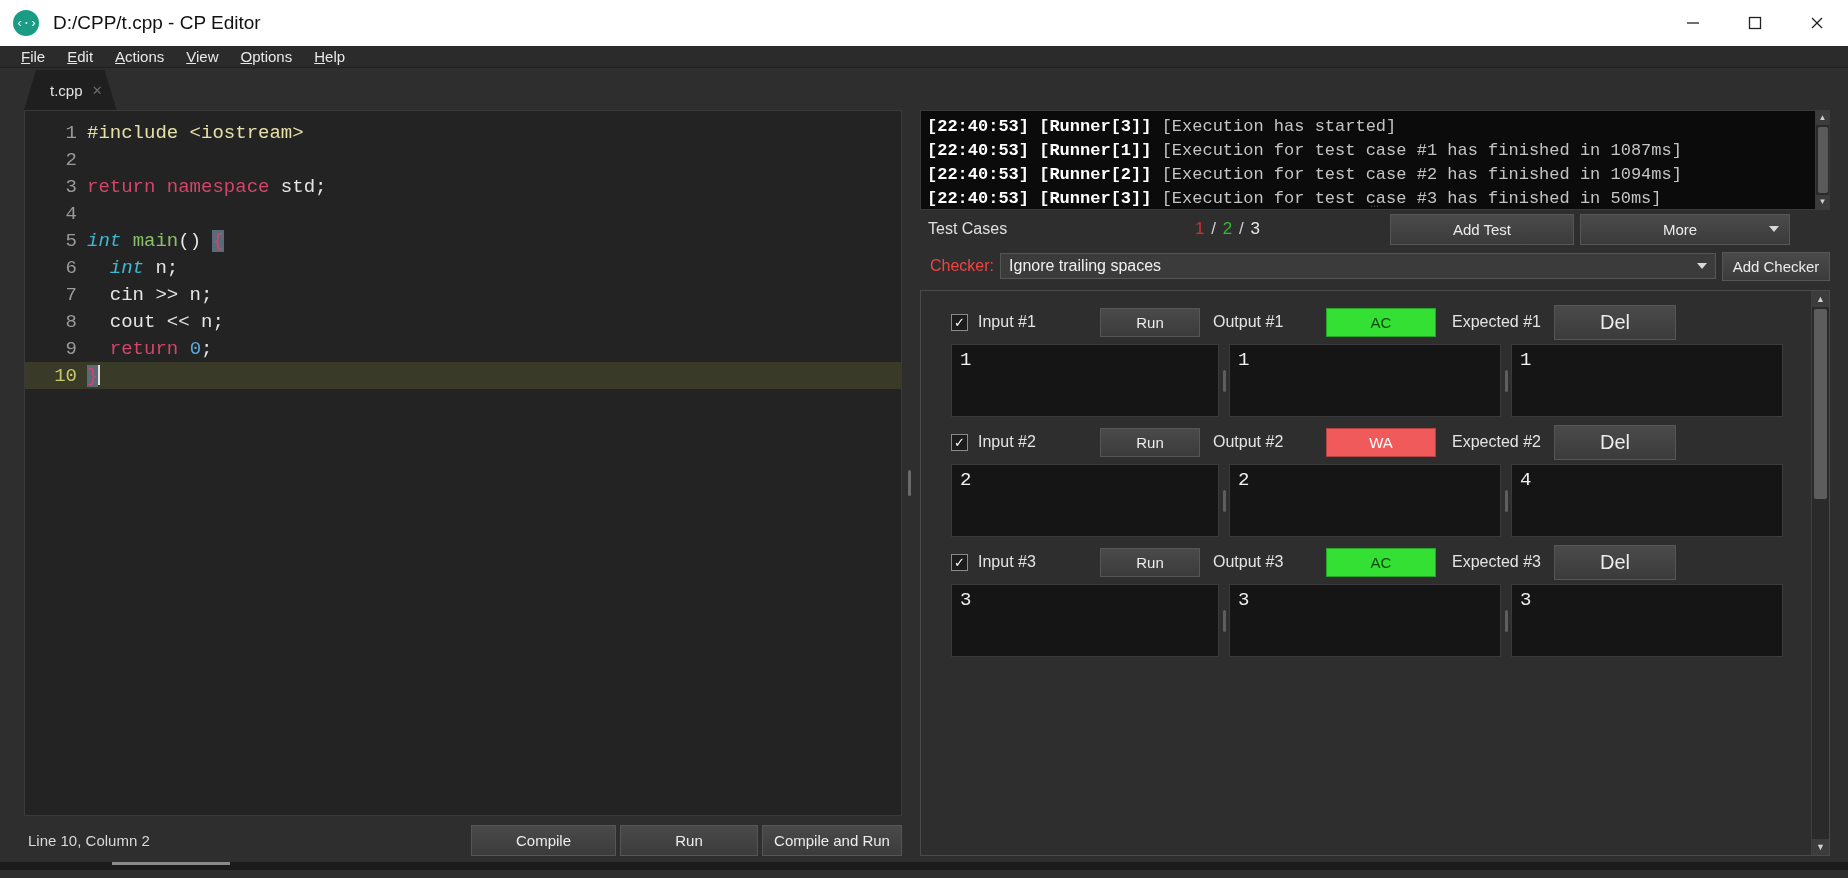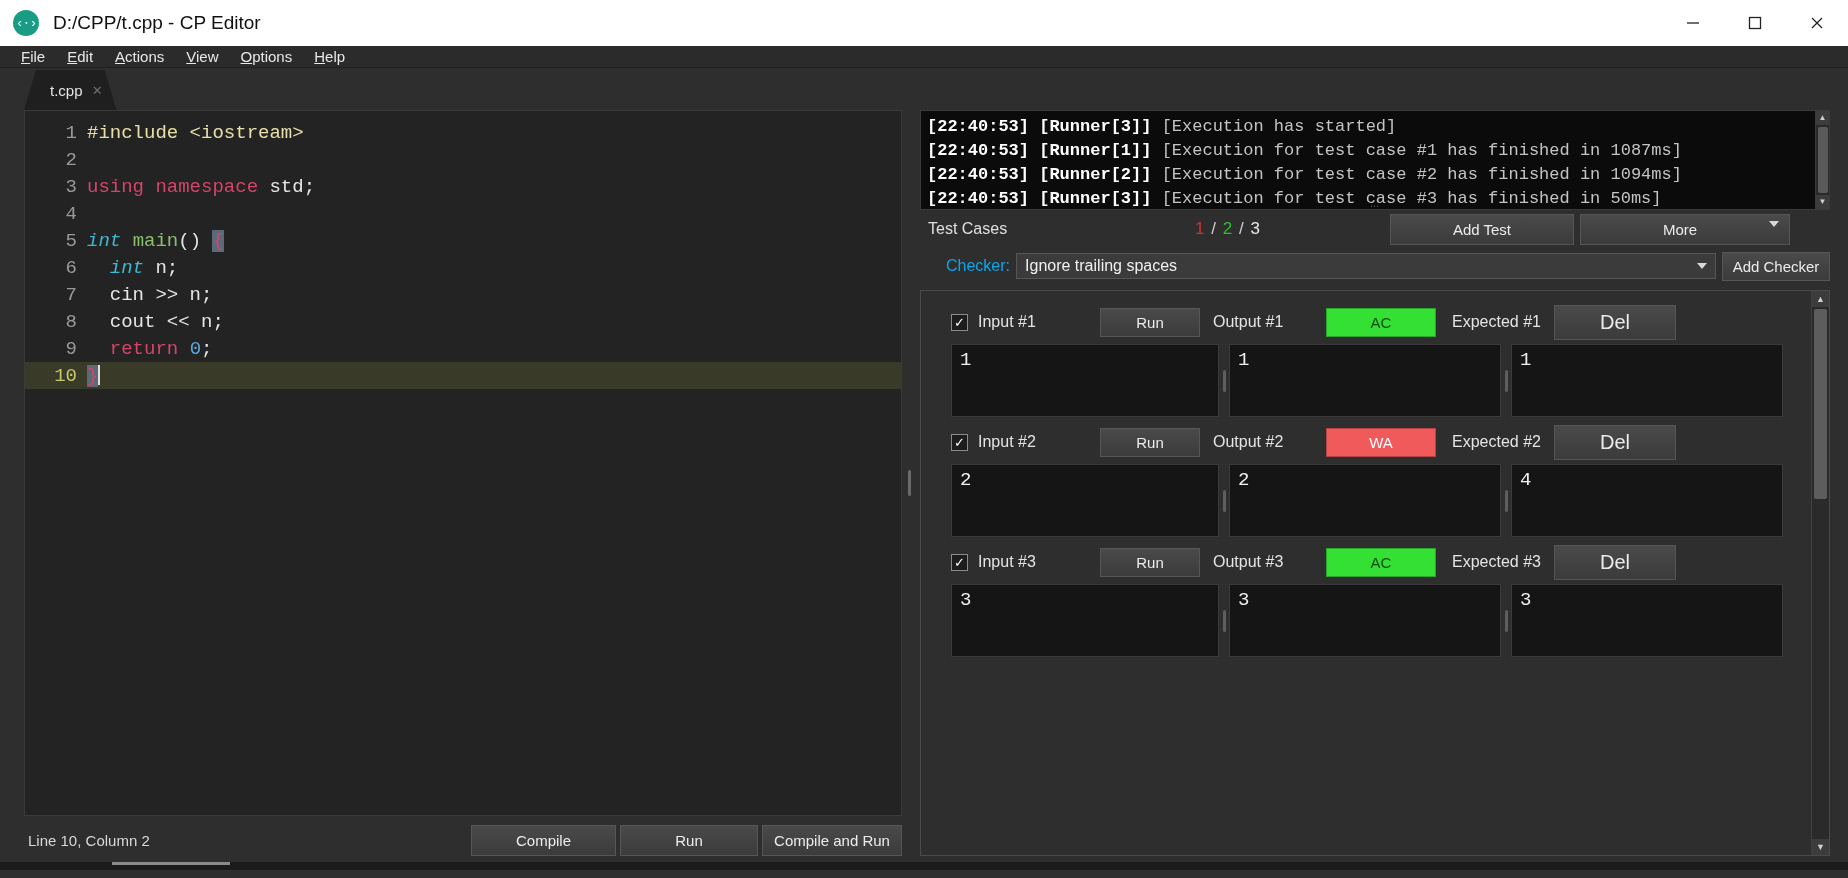--- a/index.html
+++ b/index.html
@@ -320,38 +320,39 @@
   }
   .combo-more {
     width: 210px;
     margin-left: 6px;
     background: linear-gradient(#4a4a4a, #3b3b3b);
     border: 1px solid #565656;
     color: #ececec;
     font-size: 15px;
     padding: 6px 10px;
     display: flex;
+    align-items: center;
     justify-content: space-between;
   }
   .combo-more .lbl { flex:1; text-align:center; }
   .arrow-dn {
     width:0;height:0;
     border-left:5px solid transparent;
     border-right:5px solid transparent;
     border-top:6px solid #d8d8d8;
   }
 
   .checker-row {
     height: 36px;
     display: flex;
     align-items: center;
     padding-left: 10px;
     gap: 6px;
   }
-  .checker-label { font-size: 16px; color: #0ea5e9; margin-left: 16px; }
+  .checker-label { font-size: 16px; color: #ef4444; }
   .checker-combo {
     flex: 1;
     height: 26px;
     background: #3b3b3b;
     border: 1px solid #565656;
     color: #f0f0f0;
     font-size: 16px;
     display: flex;
     align-items: center;
     padding: 0 8px;
@@ -569,21 +570,21 @@
           <span class="code-text"><span class="k-pre">#include &lt;iostream&gt;</span></span>
         </div>
 
         <div class="code-line">
           <span class="gutter">2</span>
           <span class="code-text"></span>
         </div>
 
         <div class="code-line">
           <span class="gutter">3</span>
-          <span class="code-text"><span class="k-kw">using namespace</span><span class="k-plain"> std;</span></span>
+          <span class="code-text"><span class="k-kw">return namespace</span><span class="k-plain"> std;</span></span>
         </div>
 
         <div class="code-line">
           <span class="gutter">4</span>
           <span class="code-text"></span>
         </div>
 
         <div class="code-line">
           <span class="gutter">5</span>
           <span class="code-text"><span class="k-type">int</span><span class="k-plain"> </span><span class="k-fn">main</span><span class="k-plain">() </span><span class="brace-hl">{</span></span>

